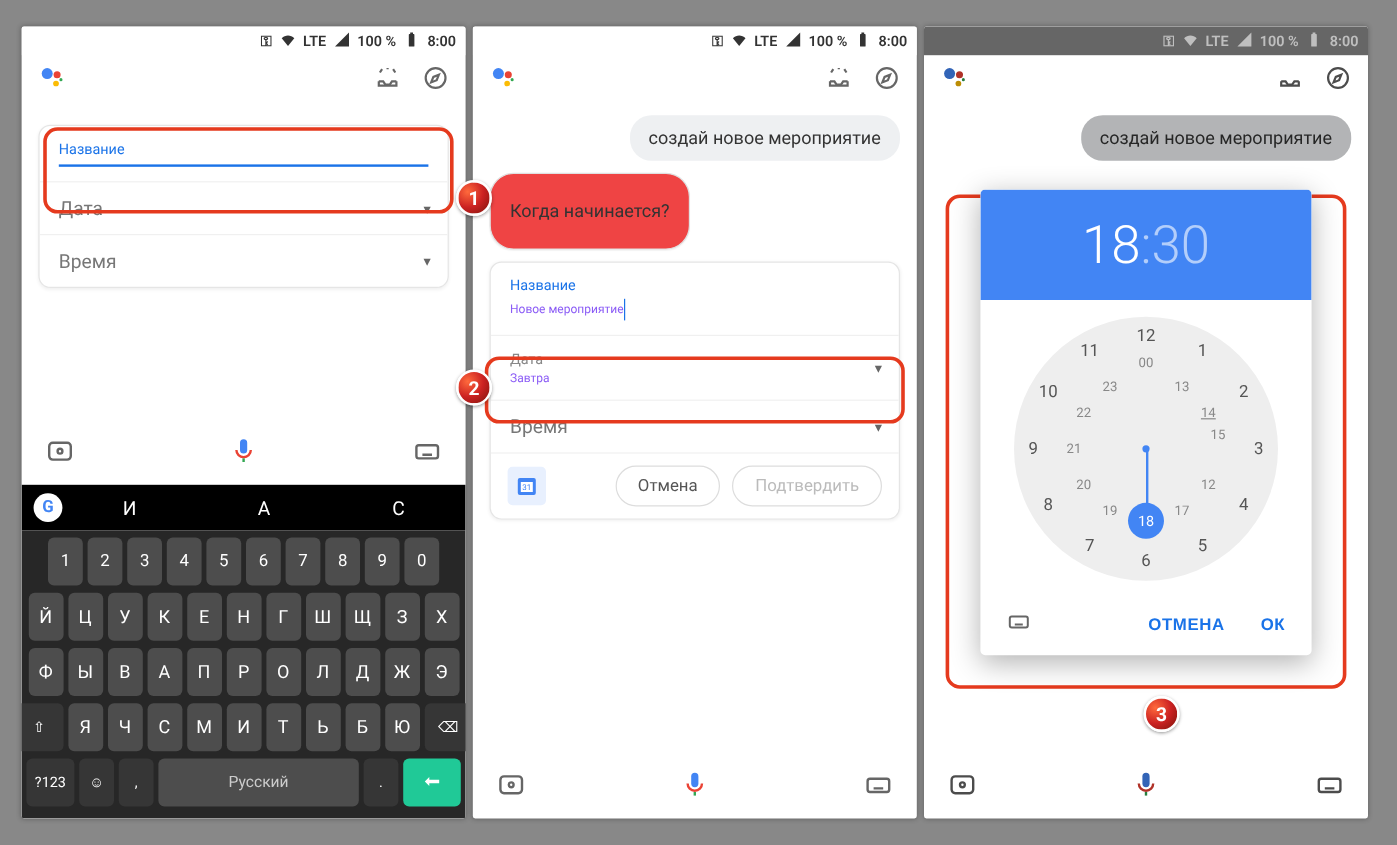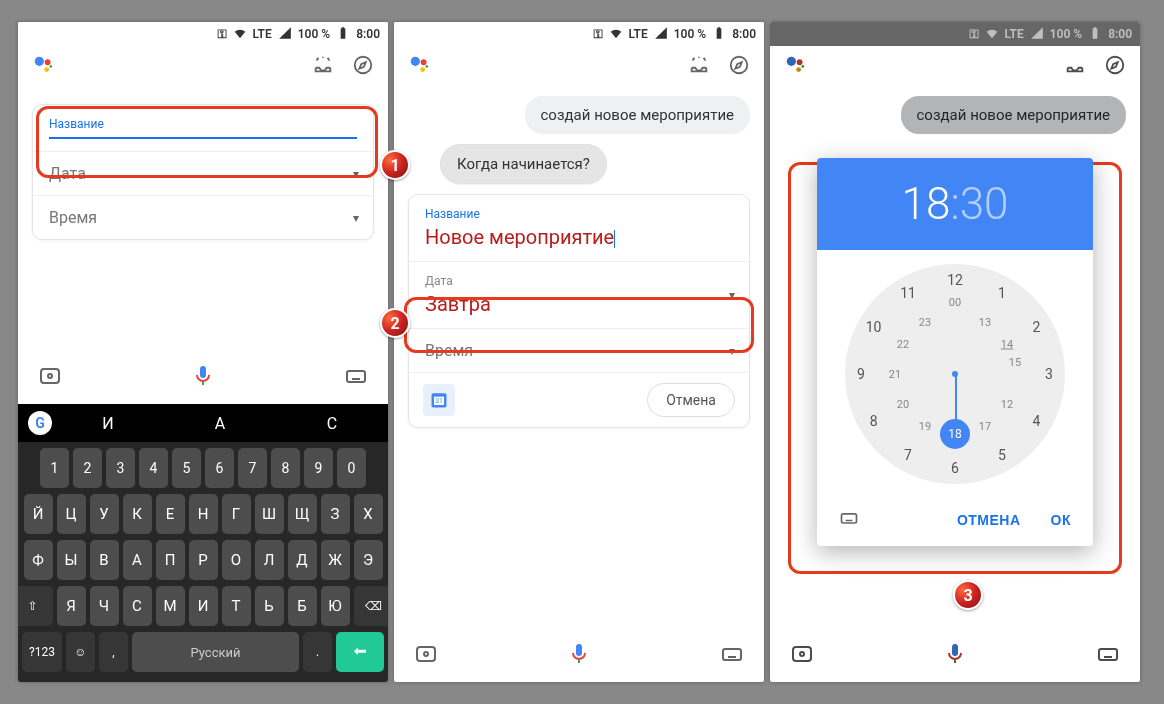--- a/index.html
+++ b/index.html
@@ -14,27 +14,27 @@
   .screen.dimmed .statusbar { background: #888; color: #fff; }
 
   
   .app-header { height: 42px; display: flex; align-items: center; justify-content: space-between; padding: 0 14px; }
   .app-header .right { display: flex; gap: 18px; }
   .header-icon svg { width: 22px; height: 22px; }
 
   
   .convo { flex: 1; padding: 8px 14px; display: flex; flex-direction: column; gap: 10px; position: relative; }
   .user-msg { align-self: flex-end; background: #eef0f2; border-radius: 18px; padding: 10px 16px; font-size: 15px; color: #333; }
-  .asst-msg { align-self: flex-start; background: #e5e5e5; border: 1px solid #e0e0e0; border-radius: 20px; padding: 10px 16px; font-size: 15px; color: #333; box-shadow: 0 1px 1px rgba(0,0,0,.05); margin-left: 32px; }
+  .asst-msg { align-self: flex-start; background: #ef4444; border: 1px solid #e0e0e0; border-radius: 20px; padding: 22px 16px; font-size: 15px; color: #333; box-shadow: 0 1px 1px rgba(0,0,0,.05); }
 
   .card { background: #fff; border: 1px solid #e5e5e5; border-radius: 10px; box-shadow: 0 1px 3px rgba(0,0,0,.06); overflow: hidden; }
   .card-field { padding: 12px 16px; border-bottom: 1px solid #f0f0f0; position: relative; }
   .card-field:last-child { border-bottom: none; }
   .card-field .lbl { font-size: 12px; color: #1a73e8; margin-bottom: 4px; }
-  .card-field .val { font-size: 20px; color: #b91c1c; }
+  .card-field .val { font-size: 10px; color: #8b5cf6; }
   .card-field .placeholder { color: #777; font-size: 16px; }
   .card-field .chev { position: absolute; right: 14px; top: 50%; transform: translateY(-50%); color: #666; font-size: 12px; }
   .card-field .underline { height: 2px; background: #1a73e8; margin-top: 6px; }
   .card-field .cursor { display: inline-block; width: 1px; height: 18px; background: #1a73e8; vertical-align: middle; }
   .card-footer { display: flex; align-items: center; gap: 10px; padding: 10px 14px; }
   .card-footer .app-icn { width: 32px; height: 32px; border-radius: 4px; display: flex; align-items: center; justify-content: center; background: #e8f0fe; margin-right: auto; }
   .pill-btn { border: 1px solid #ddd; border-radius: 20px; padding: 8px 18px; font-size: 14px; background: #fff; color: #555; }
   .pill-btn.disabled { color: #bbb; }
 
   
@@ -271,20 +271,21 @@
         </div>
         <div class="card-footer">
           <div class="app-icn">
               <svg width="20" height="20" viewBox="0 0 24 24">
                 <rect x="3" y="4" width="18" height="17" rx="2" fill="#4285f4"></rect>
                 <rect x="6" y="8" width="12" height="10" fill="#fff"></rect>
                 <text x="12" y="16" text-anchor="middle" font-size="8" fill="#4285f4">31</text>
               </svg>
             </div>
           <div class="pill-btn">Отмена</div>
+          <div class="pill-btn disabled">Подтвердить</div>
         </div>
       </div>
     </div>
     <div class="bottom-bar">
       <span><svg viewBox="0 0 24 24" fill="none" stroke="#666" stroke-width="2">
             <rect x="3" y="5" width="18" height="14" rx="3"></rect>
             <circle cx="12" cy="12" r="2"></circle>
           </svg></span>
       <span><svg viewBox="0 0 24 24">
             <path fill="#4285f4" d="M12 2a3 3 0 013 3v6a3 3 0 01-6 0V5a3 3 0 013-3z"></path>

